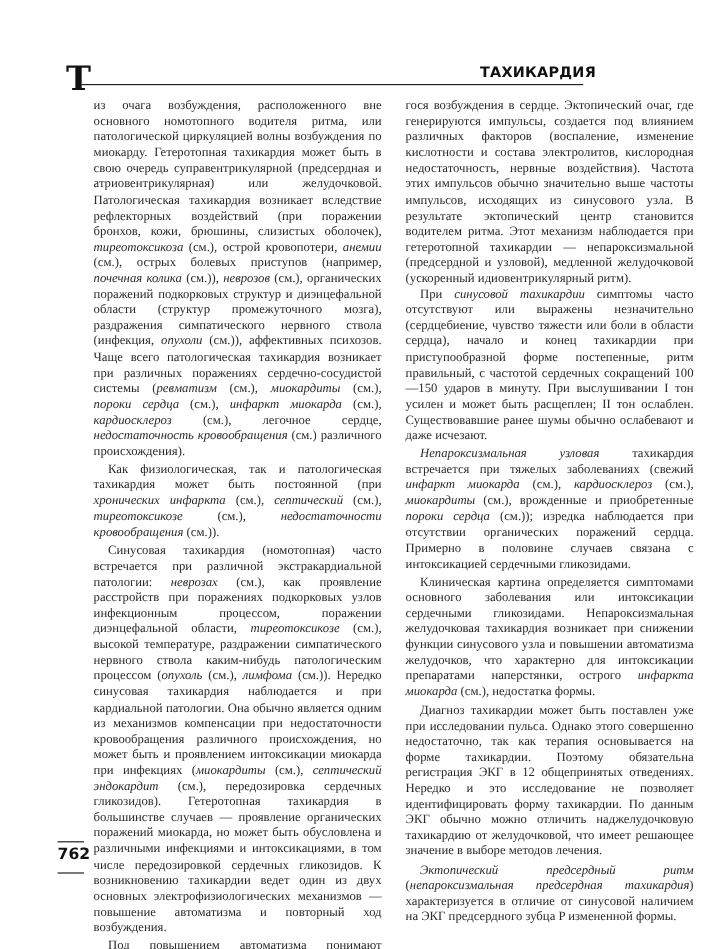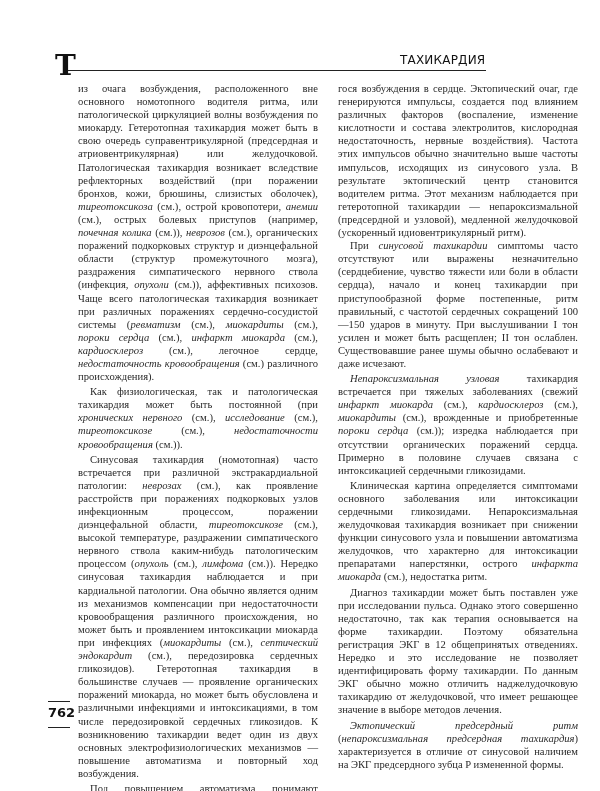--- a/index.html
+++ b/index.html
@@ -5,21 +5,21 @@
   html, body { margin: 0; padding: 0; background: #ffffff; }
   body { width: 600px; height: 791px; position: relative; overflow: hidden; color: #2a2a2a; }
   .letter {
     position: absolute; left: 55px; top: 52px;
     font-family: "DejaVu Serif", serif; font-weight: bold; font-size: 28px; line-height: 28px;
     color: #111;
   }
   .header-rule { position: absolute; left: 68px; top: 70px; width: 418px; height: 1px; background: #222; }
   .running-title {
     position: absolute; right: 115px; top: 53px;
-    font-family: "DejaVu Sans", sans-serif; font-weight: normal; font-size: 12px; letter-spacing: 0.2px;
+    font-family: "DejaVu Sans", sans-serif; font-weight: bold; font-size: 12px; letter-spacing: 0.2px;
     color: #111;
   }
   .running-title { right: auto; left: 400px; }
   .column {
     position: absolute; top: 82px; width: 240px;
     font-family: "Liberation Serif", serif; font-size: 10.6px; line-height: 13.1px;
     text-align: justify; hyphens: manual;
   }
   .col-left { left: 78px; }
   .col-right { left: 338px; }
@@ -38,30 +38,30 @@
 </style>
 </head>
 <body>
 
 <div class="letter">Т</div>
 <div class="header-rule"></div>
 <div class="running-title">ТАХИКАРДИЯ</div>
 
 <div class="column col-left">
   <p><span>из очага возбуждения, расположенного вне основного номотопного водителя ритма, или патологической циркуляцией волны возбуждения по миокарду. Гетеротопная тахикардия может быть в свою очередь суправентрикулярной (предсердная и атриовентрикулярная) или желудочковой. Патологическая тахикардия возникает вследствие рефлекторных воздействий (при поражении бронхов, кожи, брюшины, слизистых оболочек), </span><i>тиреотоксикоза</i><span> (см.), острой кровопотери, </span><i>анемии</i><span> (см.), острых болевых приступов (например, </span><i>почечная колика</i><span> (см.)), </span><i>неврозов</i><span> (см.), органических поражений подкорковых структур и диэнцефальной области (структур промежуточного мозга), раздражения симпатического нервного ствола (инфекция, </span><i>опухоли</i><span> (см.)), аффективных психозов. Чаще всего патологическая тахикардия возникает при различных поражениях сердечно-сосудистой системы (</span><i>ревматизм</i><span> (см.), </span><i>миокардиты</i><span> (см.), </span><i>пороки сердца</i><span> (см.), </span><i>инфаркт миокарда</i><span> (см.), </span><i>кардиосклероз</i><span> (см.), легочное сердце, </span><i>недостаточность кровообращения</i><span> (см.) различного происхождения).</span></p>
-  <p class="ind"><span>Как физиологическая, так и патологическая тахикардия может быть постоянной (при </span><i>хронических нервного</i><span> (см.), </span><i>исследование</i><span> (см.), </span><i>тиреотоксикозе</i><span> (см.), </span><i>недостаточности кровообращения</i><span> (см.)).</span></p>
+  <p class="ind"><span>Как физиологическая, так и патологическая тахикардия может быть постоянной (при </span><i>хронических инфаркта</i><span> (см.), </span><i>септический</i><span> (см.), </span><i>тиреотоксикозе</i><span> (см.), </span><i>недостаточности кровообращения</i><span> (см.)).</span></p>
   <p class="ind"><span>Синусовая тахикардия (номотопная) часто встречается при различной экстракардиальной патологии: </span><i>неврозах</i><span> (см.), как проявление расстройств при поражениях подкорковых узлов инфекционным процессом, поражении диэнцефальной области, </span><i>тиреотоксикозе</i><span> (см.), высокой температуре, раздражении симпатического нервного ствола каким-нибудь патологическим процессом (</span><i>опухоль</i><span> (см.), </span><i>лимфома</i><span> (см.)). Нередко синусовая тахикардия наблюдается и при кардиальной патологии. Она обычно является одним из механизмов компенсации при недостаточности кровообращения различного происхождения, но может быть и проявлением интоксикации миокарда при инфекциях (</span><i>миокардиты</i><span> (см.), </span><i>септический эндокардит</i><span> (см.), передозировка сердечных гликозидов). Гетеротопная тахикардия в большинстве случаев — проявление органических поражений миокарда, но может быть обусловлена и различными инфекциями и интоксикациями, в том числе передозировкой сердечных гликозидов. К возникновению тахикардии ведет один из двух основных электрофизиологических механизмов — повышение автоматизма и повторный ход возбуждения.</span></p>
   <p class="ind">Под повышением автоматизма понимают увеличение скорости развития медленной диастолической деполяризации в клетках синусового узла и быстрое достижение его пороговой величины, необходимой для возникновения распространяюще-</p>
 </div>
 
 <div class="column col-right">
   <p>гося возбуждения в сердце. Эктопический очаг, где генерируются импульсы, создается под влиянием различных факторов (воспаление, изменение кислотности и состава электролитов, кислородная недостаточность, нервные воздействия). Частота этих импульсов обычно значительно выше частоты импульсов, исходящих из синусового узла. В результате эктопический центр становится водителем ритма. Этот механизм наблюдается при гетеротопной тахикардии — непароксизмальной (предсердной и узловой), медленной желудочковой (ускоренный идиовентрикулярный ритм).</p>
   <p class="ind" style="margin-top:0"><span>При </span><i>синусовой тахикардии</i><span> симптомы часто отсутствуют или выражены незначительно (сердцебиение, чувство тяжести или боли в области сердца), начало и конец тахикардии при приступообразной форме постепенные, ритм правильный, с частотой сердечных сокращений 100—150 ударов в минуту. При выслушивании I тон усилен и может быть расщеплен; II тон ослаблен. Существовавшие ранее шумы обычно ослабевают и даже исчезают.</span></p>
   <p class="ind"><i>Непароксизмальная узловая</i><span> тахикардия встречается при тяжелых заболеваниях (свежий </span><i>инфаркт миокарда</i><span> (см.), </span><i>кардиосклероз</i><span> (см.), </span><i>миокардиты</i><span> (см.), врожденные и приобретенные </span><i>пороки сердца</i><span> (см.)); изредка наблюдается при отсутствии органических поражений сердца. Примерно в половине случаев связана с интоксикацией сердечными гликозидами.</span></p>
-  <p class="ind"><span>Клиническая картина определяется симптомами основного заболевания или интоксикации сердечными гликозидами. Непароксизмальная желудочковая тахикардия возникает при снижении функции синусового узла и повышении автоматизма желудочков, что характерно для интоксикации препаратами наперстянки, острого </span><i>инфаркта миокарда</i><span> (см.), недостатка ритм.</span></p>
+  <p class="ind"><span>Клиническая картина определяется симптомами основного заболевания или интоксикации сердечными гликозидами. Непароксизмальная желудочковая тахикардия возникает при снижении функции синусового узла и повышении автоматизма желудочков, что характерно для интоксикации препаратами наперстянки, острого </span><i>инфаркта миокарда</i><span> (см.), недостатка формы.</span></p>
   <p class="ind">Диагноз тахикардии может быть поставлен уже при исследовании пульса. Однако этого совершенно недостаточно, так как терапия основывается на форме тахикардии. Поэтому обязательна регистрация ЭКГ в 12 общепринятых отведениях. Нередко и это исследование не позволяет идентифицировать форму тахикардии. По данным ЭКГ обычно можно отличить наджелудочковую тахикардию от желудочковой, что имеет решающее значение в выборе методов лечения.</p>
   <p class="ind"><i>Эктопический предсердный ритм</i><span> (</span><i>непароксизмальная предсердная тахикардия</i><span>) характеризуется в отличие от синусовой наличием на ЭКГ предсердного зубца P измененной формы.</span></p>
 
 </div>
 
 <div class="pn-rule" style="top:701px"></div>
 <div class="page-number">762</div>
 <div class="pn-rule" style="top:727px"></div>
 
 </body></html>

